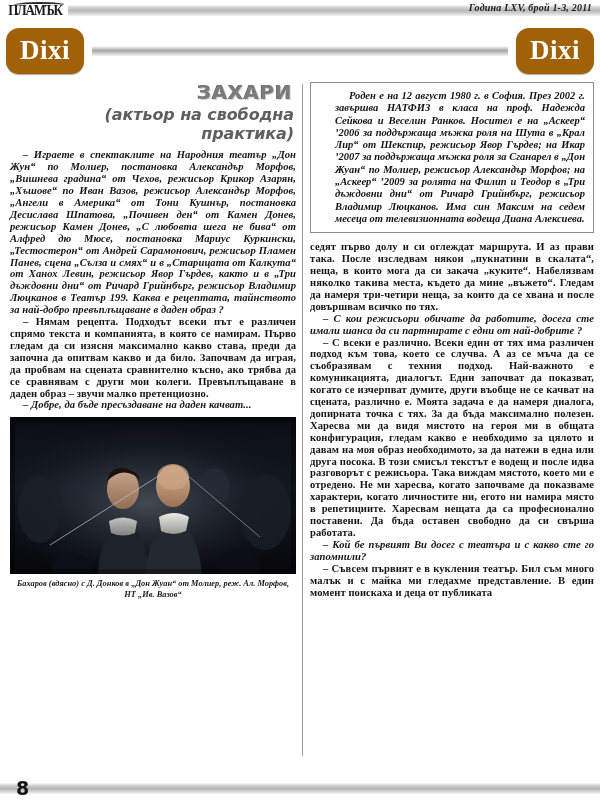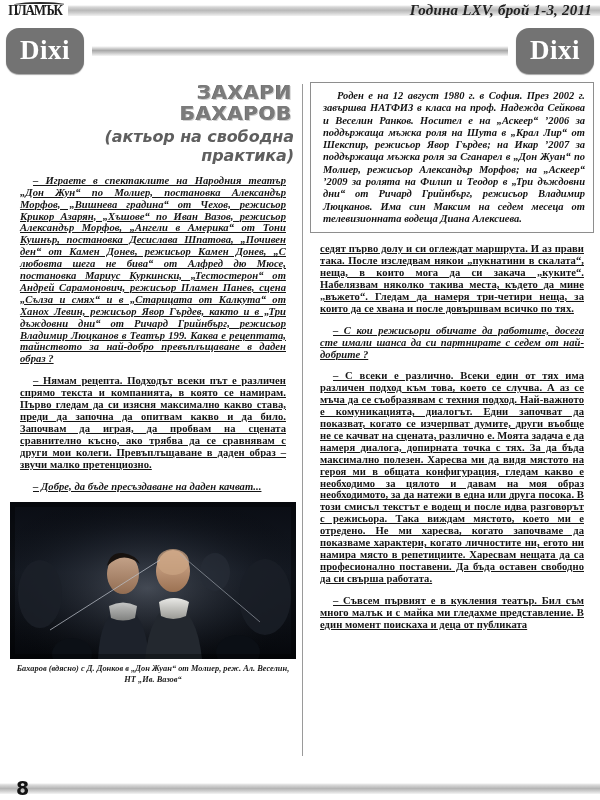--- a/index.html
+++ b/index.html
@@ -46,35 +46,35 @@
   .masthead-cap {
     position: absolute; left: 8px; top: 1px;
     width: 52px; height: 3px;
     border-top: 2px solid #2a2a2a;
     border-radius: 50% 50% 0 0 / 100% 100% 0 0;
   }
   .issue-line {
     position: absolute; right: 8px; top: 2px;
     font-family: "Liberation Serif", serif;
     font-style: italic; font-weight: bold;
-    font-size: 15px;
+    font-size: 10px;
     color: #222;
     letter-spacing: 0.2px;
     white-space: nowrap;
   }
 
   
   .dixi-band {
     position: absolute; left: 0; top: 28px;
     width: 600px; height: 46px;
   }
   .dixi-logo {
     position: absolute; top: 0;
     width: 78px; height: 46px;
-    background: #737373;
+    background: #a16207;
     border-radius: 13px;
     display: flex; align-items: center; justify-content: center;
     box-shadow: 0 1px 1px rgba(0,0,0,.35);
   }
   .dixi-logo.left  { left: 6px; }
   .dixi-logo.right { right: 6px; }
   .dixi-logo span {
     color: #fff;
     font-family: "Liberation Serif", serif;
     font-weight: bold;
@@ -135,21 +135,21 @@
   
   .body-txt {
     font-family: "Liberation Serif", serif;
     font-size: 10.6px;
     line-height: 11.9px;
     color: #151515;
     text-align: justify;
     text-justify: inter-word;
     letter-spacing: 0.05px;
   }
-  .body-txt p { margin: 10px; text-indent: 13px; text-decoration: underline; }
+  .body-txt p { margin: 0; text-indent: 13px; }
   .q { font-style: italic; font-weight: bold; }
   .a { font-style: normal; font-weight: bold; }
   .col-left .body-txt { margin-top: 6px; }
 
   
   .photo-wrap {
     position: relative;
     margin-top: 6px;
     width: 286px; height: 157px;
     overflow: hidden;
@@ -164,21 +164,21 @@
     font-weight: bold;
     font-size: 8.4px;
     line-height: 10.5px;
     color: #1a1a1a;
     padding: 0 6px;
   }
 
   
   .biobox {
     border: 1px solid #8e8e8e;
-    padding: 7px 8px 7px 12px;
+    padding: 7px 8px 7px 24px;
     background: #fff;
   }
   .biobox p {
     margin: 0;
     text-indent: 14px;
     font-family: "Liberation Serif", serif;
     font-style: italic;
     font-weight: bold;
     font-size: 10.5px;
     line-height: 12.3px;
@@ -230,21 +230,20 @@
       <span>Dixi</span>
     </div>
   </div>
 
   <div class="col-divider"></div>
 
   <div class="col-left">
 
     <div class="headline">
       <span class="l1">ЗАХАРИ</span>
-      <span class="l2">БАХАРОВ</span>
     </div>
     <div class="subtitle">(актьор на свободна практика)</div>
 
     <div class="body-txt">
       <p class="q">– Играете в спектаклите на Народния театър „Дон Жун“ по Молиер, постановка Александър Морфов, „Вишнева градина“ от Чехов, режисьор Крикор Азарян, „Хъшове“ по Иван Вазов, режисьор Александър Морфов, „Ангели в Америка“ от Тони Кушнър, постановка Десислава Шпатова, „Почивен ден“ от Камен Донев, режисьор Камен Донев, „С любовта шега не бива“ от Алфред дю Мюсе, постановка Мариус Куркински, „Тестостерон“ от Андрей Сарамонович, режисьор Пламен Панев, сцена „Сълза и смях“ и в „Старицата от Калкута“ от Ханох Левин, режисьор Явор Гърдев, както и в „Три дъждовни дни“ от Ричард Грийнбърг, режисьор Владимир Люцканов в Театър 199. Каква е рецептата, тайнството за най-добро превъплъщаване в даден образ ?</p>
       <p class="a">– Нямам рецепта. Подходът всеки път е различен спрямо текста и компанията, в която се намирам. Първо гледам да си изясня максимално какво става, преди да започна да опитвам какво и да било. Започвам да играя, да пробвам на сцената сравнително късно, ако трябва да се сравнявам с други мои колеги. Превъплъщаване в даден образ – звучи малко претенциозно.</p>
       <p class="q">– Добре, да бъде пресъздаване на даден качват...</p>
     </div>
 
     <div class="photo-wrap">
@@ -290,32 +289,33 @@
         <ellipse cx="62" cy="152" rx="20" ry="16" fill="#0c1016"></ellipse>
         <ellipse cx="228" cy="150" rx="22" ry="17" fill="#0b0f15"></ellipse>
 
         <line x1="40" y1="128" x2="150" y2="58" stroke="#b9bec7" stroke-width="1" opacity="0.75"></line>
         <line x1="250" y1="120" x2="170" y2="52" stroke="#aab0b9" stroke-width="1" opacity="0.6"></line>
 
         <rect x="0" y="0" width="286" height="157" fill="none" stroke="#000" stroke-width="10" opacity="0.35"></rect>
       </svg>
     </div>
 
-    <div class="caption">Бахаров (вдясно) с Д. Донков в „Дон Жуан“ от Молиер, реж. Ал. Веселин, НТ „Ив. Вазов“</div>
+    <div class="caption">Бахаров (вдясно) с Д. Донков в „Дон Жуан“ от Молиер, реж. Ал. Морфов, НТ „Ив. Вазов“</div>
   </div>
 
   <div class="col-right">
     <div class="biobox">
       <p>Роден е на 12 август 1980 г. в София. През 2002 г. завършва НАТФИЗ в класа на проф. Надежда Сейкова и Веселин Ранков. Носител е на „Аскеер“ ’2006 за поддържаща мъжка роля на Шута в „Крал Лир“ от Шекспир, режисьор Явор Гърдев; на Икар ’2007 за поддържаща мъжка роля за Сганарел в „Дон Жуан“ по Молиер, режисьор Александър Морфов; на „Аскеер“ ’2009 за ролята на Филип и Теодор в „Три дъждовни дни“ от Ричард Грийнбърг, режисьор Владимир Люцканов. Има син Максим на седем месеца от телевизионната водеща Диана Алексиева.</p>
     </div>
 
     <div class="body-txt">
       <p class="a" style="text-indent:0">седят първо долу и си оглеждат маршрута. И аз прави така. После изследвам някои „пукнатини в скалата“, неща, в които мога да си закача „куките“. Набелязвам няколко такива места, където да мине „въжето“. Гледам да намеря три-четири неща, за които да се хвана и после довършвам всичко по тях.</p>
-      <p class="q">– С кои режисьори обичате да работите, досега сте имали шанса да си партнирате с седем от най-добрите ?</p>
+      <p class="q">– С кои режисьори обичате да работите, досега сте имали шанса да си партнирате с едни от най-добрите ?</p>
       <p class="a">– С всеки е различно. Всеки един от тях има различен подход към това, което се случва. А аз се мъча да се съобразявам с техния подход. Най-важното е комуникацията, диалогът. Едни започват да показват, когато се изчерпват думите, други въобще не се качват на сцената, различно е. Моята задача е да намеря диалога, допирната точка с тях. За да бъда максимално полезен. Харесва ми да видя мястото на героя ми в общата конфигурация, гледам какво е необходимо за цялото и давам на моя образ необходимото, за да натежи в една или друга посока. В този смисъл текстът е водещ и после идва разговорът с режисьора. Така виждам мястото, което ми е отредено. Не ми харесва, когато започваме да показваме характери, когато личностите ни, егото ни намира място в репетициите. Харесвам нещата да са професионално поставени. Да бъда оставен свободно да си свърша работата.</p>
+      <p class="q">– Кой бе първият Ви досег с театъра и с какво сте го запомнили?</p>
       <p class="a">– Съвсем първият е в кукления театър. Бил съм много малък и с майка ми гледахме представление. В един момент поискаха и деца от публиката</p>
     </div>
   </div>
 
   <div class="footer">
     <div class="footer-rule"></div>
     <div class="pageno">8</div>
   </div>
 
 </div>

